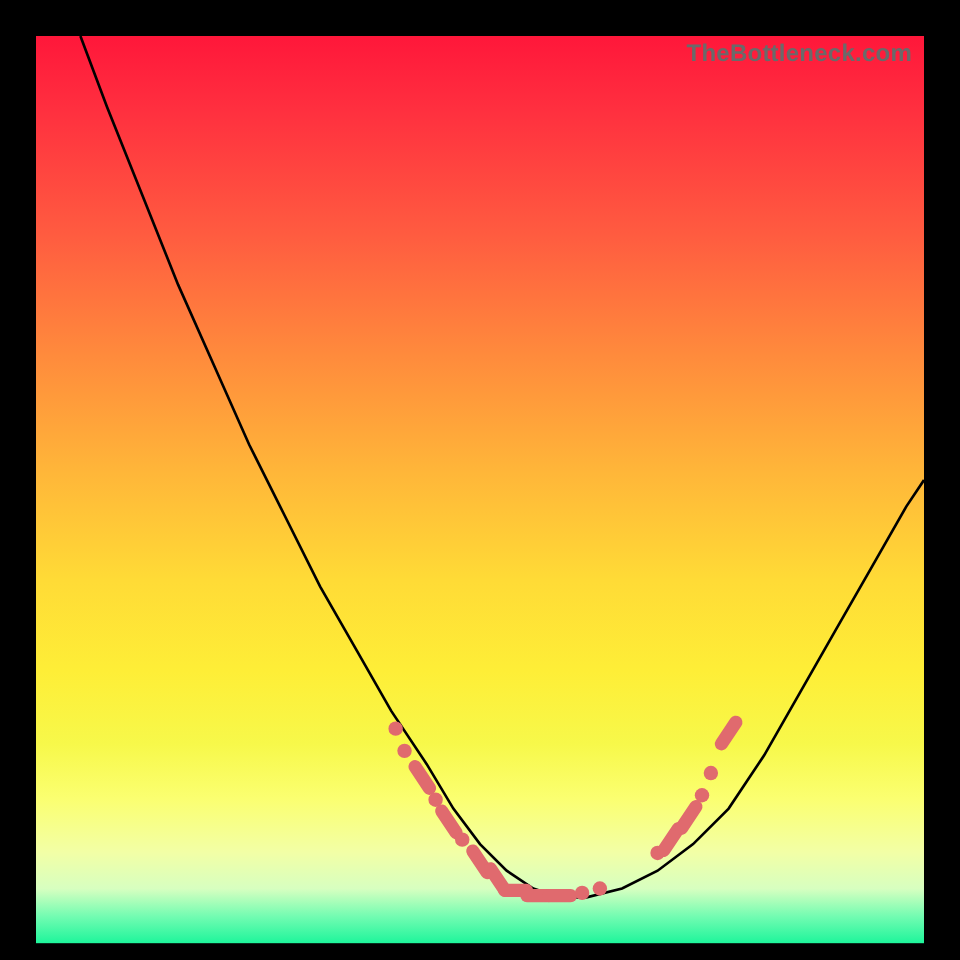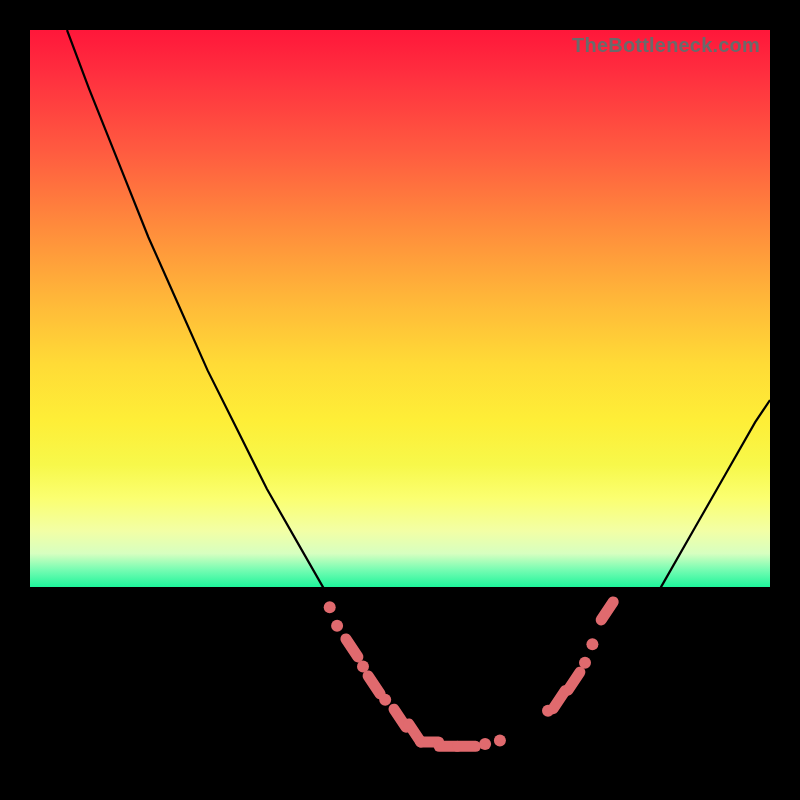--- a/index.html
+++ b/index.html
@@ -9,21 +9,21 @@
     height: 800px;
     background: #000;
     overflow: hidden;
     font-family: Arial, Helvetica, sans-serif;
   }
   .frame {
     position: absolute;
     left: 30px;
     top: 30px;
     width: 740px;
-    height: 557px;
+    height: 756px;
     background: linear-gradient(
       to bottom,
       #ff173a 0%,
       #ff2f3f 8%,
       #ff5c40 22%,
       #ff8a3c 35%,
       #ffb639 48%,
       #ffdb36 60%,
       #feee37 70%,
       #f7f84a 78%,

